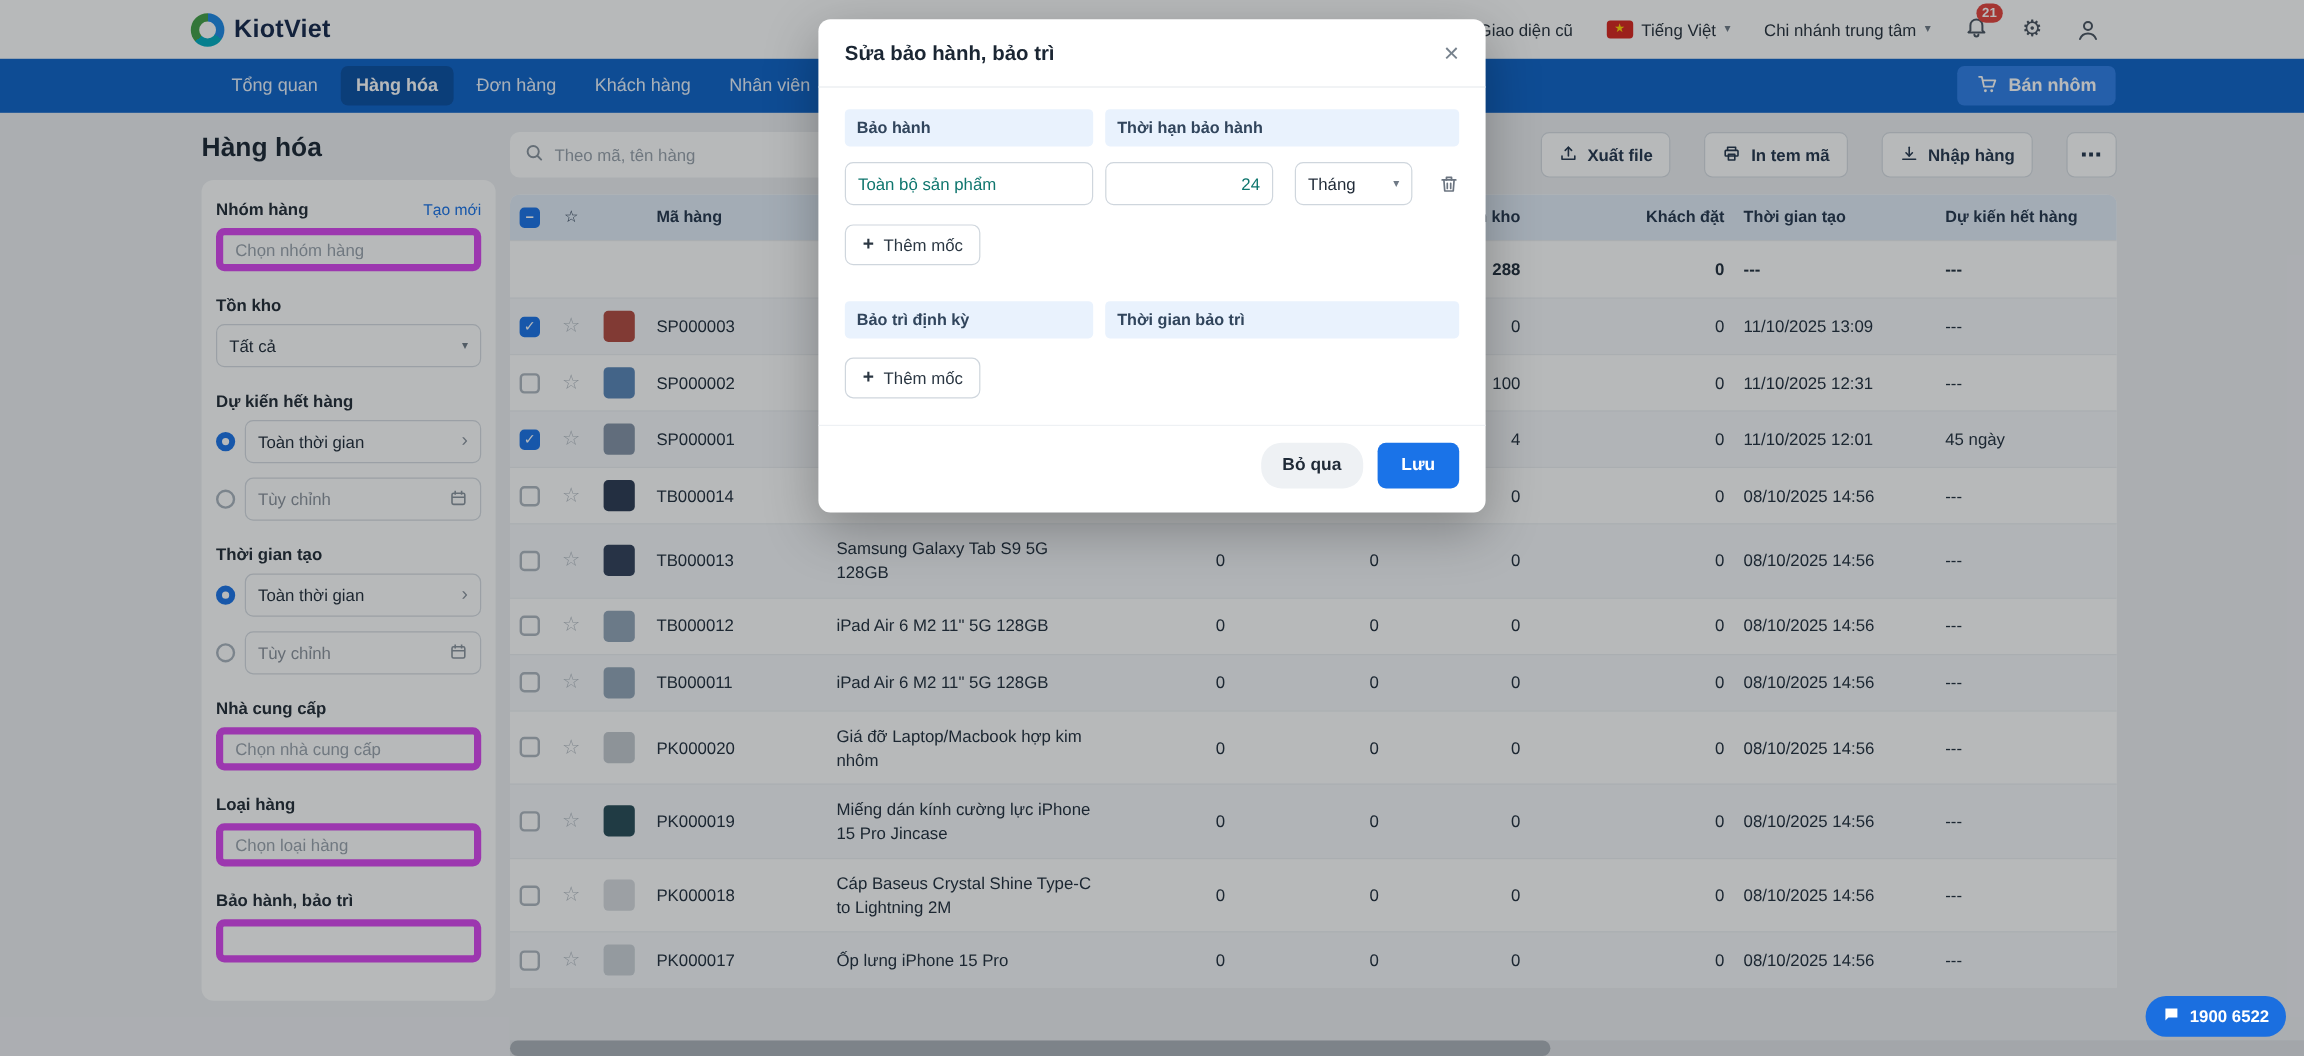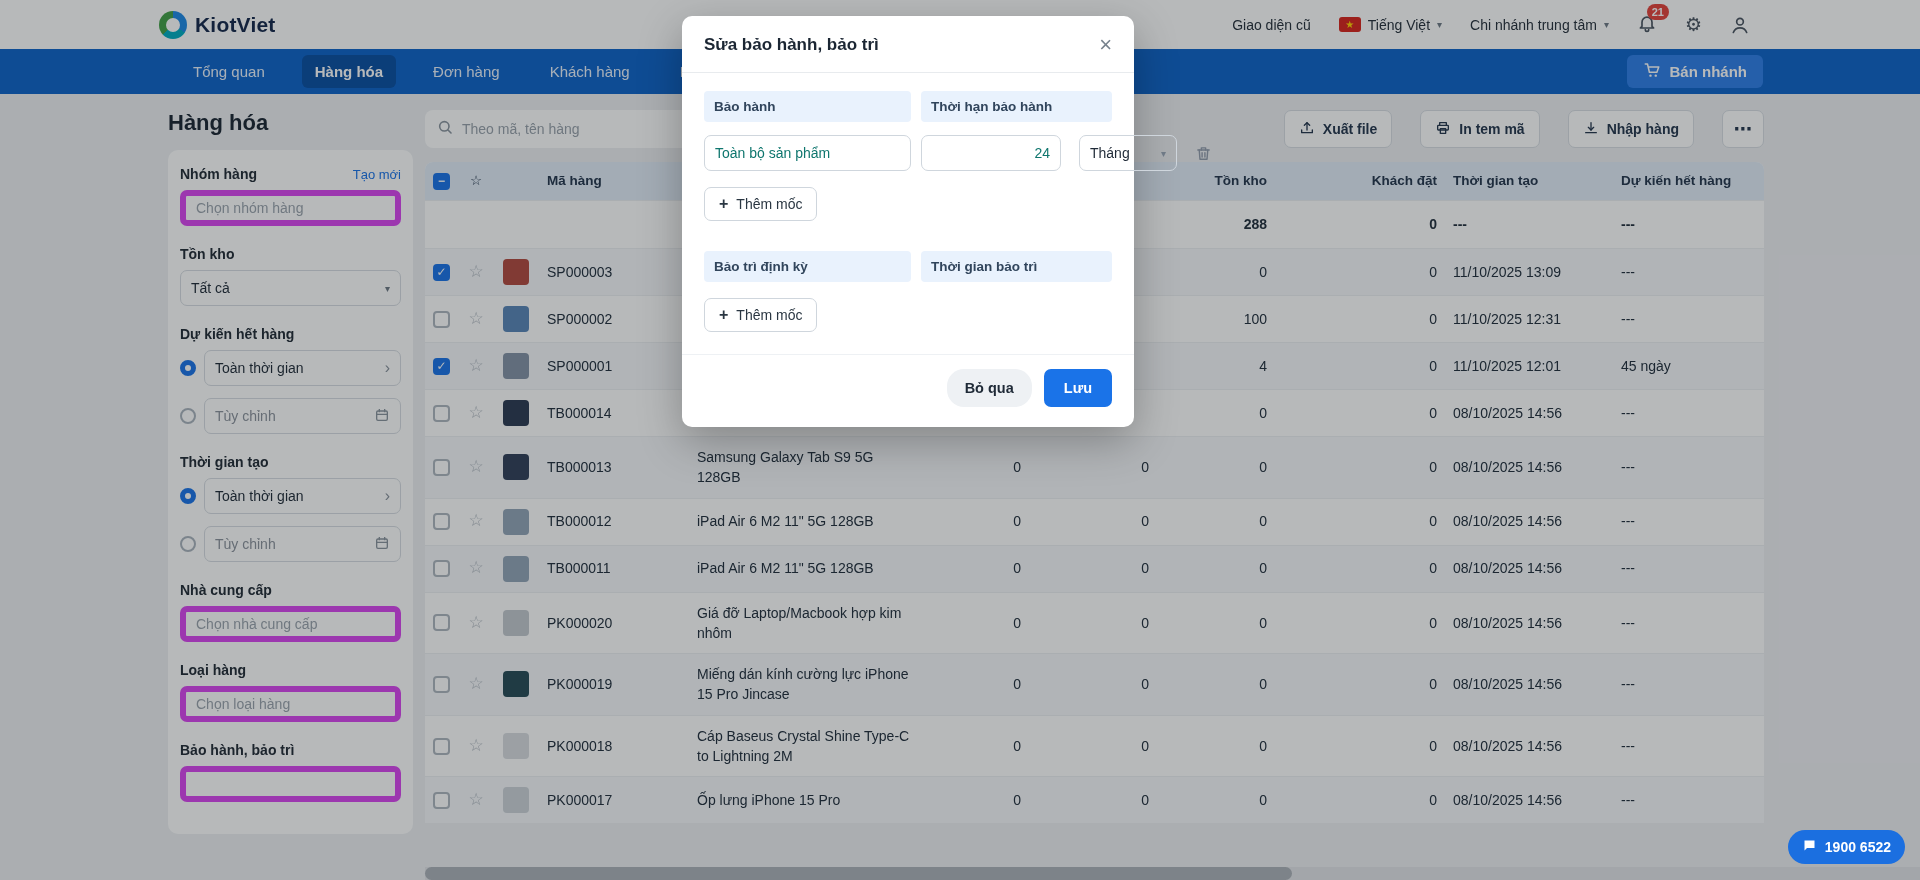--- a/index.html
+++ b/index.html
@@ -21,21 +21,21 @@
           justify-content:center; color:#ffd400; font-size:10px; line-height:1; }
   .chev { color:#6f7a86; font-size:10px; }
   .bell-wrap { position:relative; display:flex; align-items:center; }
   .badge { position:absolute; top:-9px; right:-12px; background:#e4423c; color:#fff; font-size:11px;
            font-weight:700; border-radius:9px; padding:1px 5px; line-height:14px; }
   .hr-icon { font-size:19px; color:#4a5460; display:flex; align-items:center; }
 
   
   .nav { position:absolute; top:49px; left:0; right:0; height:45px; background:#0e63c9;
          display:flex; align-items:center; padding:0 157px 0 180px; }
-  .nav-items { display:flex; gap:24px; align-items:center; }
+  .nav-items { display:flex; gap:6px; align-items:center; }
   .nav-item { color:#e8f1fc; font-size:15px; font-weight:500; padding:8px 13px; border-radius:6px; white-space:nowrap; }
   .nav-item.active { background:#0a4fa3; color:#fff; font-weight:700; }
   .sell-btn { margin-left:auto; background:#2f7fe8; border:none; height:33px; padding:0 16px; border-radius:6px;
               color:#fff; display:flex; align-items:center; gap:9px; font-weight:700; font-size:15px; font-family:inherit; }
 
   
   .content { position:absolute; top:94px; left:168px; width:1596px; bottom:0; }
   .sidebar { position:absolute; left:0; top:16px; width:245px; }
   .sb-title { font-size:22px; font-weight:700; color:#1b2633; height:28px; margin-bottom:12px; }
   .sb-panel { background:#fff; border-radius:10px; padding:16px 12px 12px; }
@@ -83,21 +83,21 @@
         align-items:center; justify-content:center; color:#fff; font-size:12px; line-height:1; flex:none; }
   .cb.on,.cb.ind { background:#1a73e8; border-color:#1a73e8; }
   .star { color:#b3bac2; font-size:17px; text-align:center; }
   .thumbimg { width:26px; height:26px; border-radius:4px; display:block; margin:0 auto; }
 
   .hscroll { position:absolute; left:425px; right:0; bottom:0; height:13px; background:#e2e4e8; z-index:5; }
   .hthumb { width:58%; height:100%; background:#adb2b9; border-radius:7px; }
 
   
   .overlay { position:absolute; inset:0; background:rgba(18,22,28,0.30); z-index:40; }
-  .modal { position:absolute; left:682px; top:16px; width:452px; background:#fff; border-radius:10px; z-index:50;
+  .modal { position:absolute; left:682px; top:16px; width:556px; background:#fff; border-radius:10px; z-index:50;
            box-shadow:0 14px 44px rgba(0,0,0,.28); }
   .m-head { display:flex; justify-content:space-between; align-items:center; padding:18px 22px 16px; border-bottom:1px solid #e8ebee; }
   .m-title { font-size:17px; font-weight:700; color:#1b2633; }
   .m-close { font-size:22px; color:#77828d; line-height:1; }
   .m-body { padding:18px 22px 6px; }
   .m-row { display:flex; gap:10px; }
   .m-col1 { width:207px; flex:none; }
   .m-col2 { flex:1; }
   .sec-head .m-col1,.sec-head .m-col2 { background:#e9f2fd; border-radius:4px; padding:8px 10px; font-size:13.5px;
            font-weight:700; color:#31455c; }
@@ -172,21 +172,21 @@
       <div class="nav-item">Nhân viên</div>
     </div>
     <button class="sell-btn">
       <span>
         <svg width="18" height="18" viewBox="0 0 24 24" fill="none" stroke="#fff" stroke-width="2" stroke-linecap="round" stroke-linejoin="round">
             <path d="M3 4h3l2.5 11h10L21 8H7"></path>
             <circle cx="10" cy="19.5" r="1.6" fill="#fff" stroke="none"></circle>
             <circle cx="17" cy="19.5" r="1.6" fill="#fff" stroke="none"></circle>
           </svg>
       </span>
-      <span>Bán nhánh</span>
+      <span>Bán nhôm</span>
     </button>
   </nav>
 
   <div class="content">
 
     <aside class="sidebar">
       <div class="sb-title">Hàng hóa</div>
       <div class="sb-panel">
 
         <div class="sb-group">

